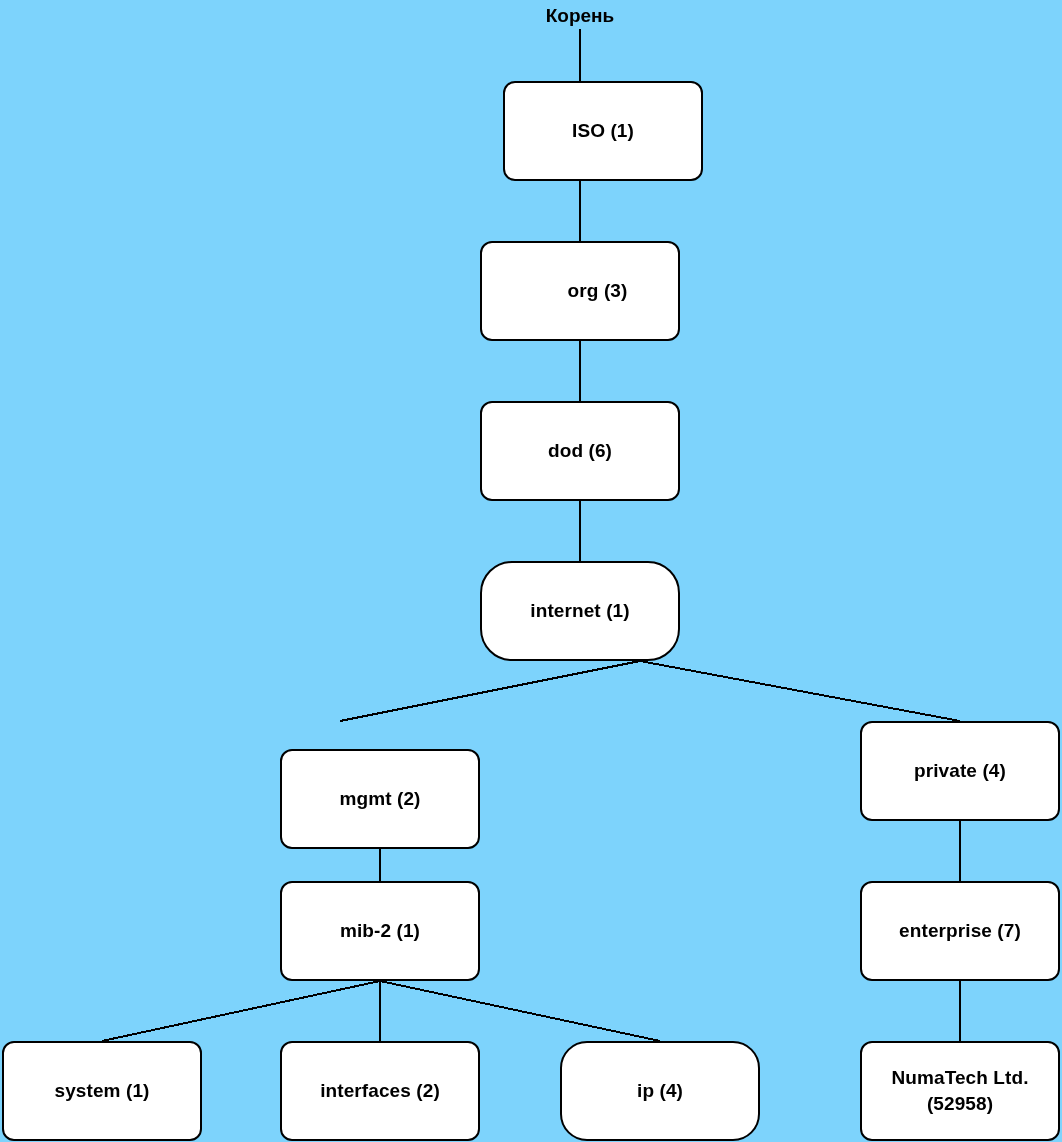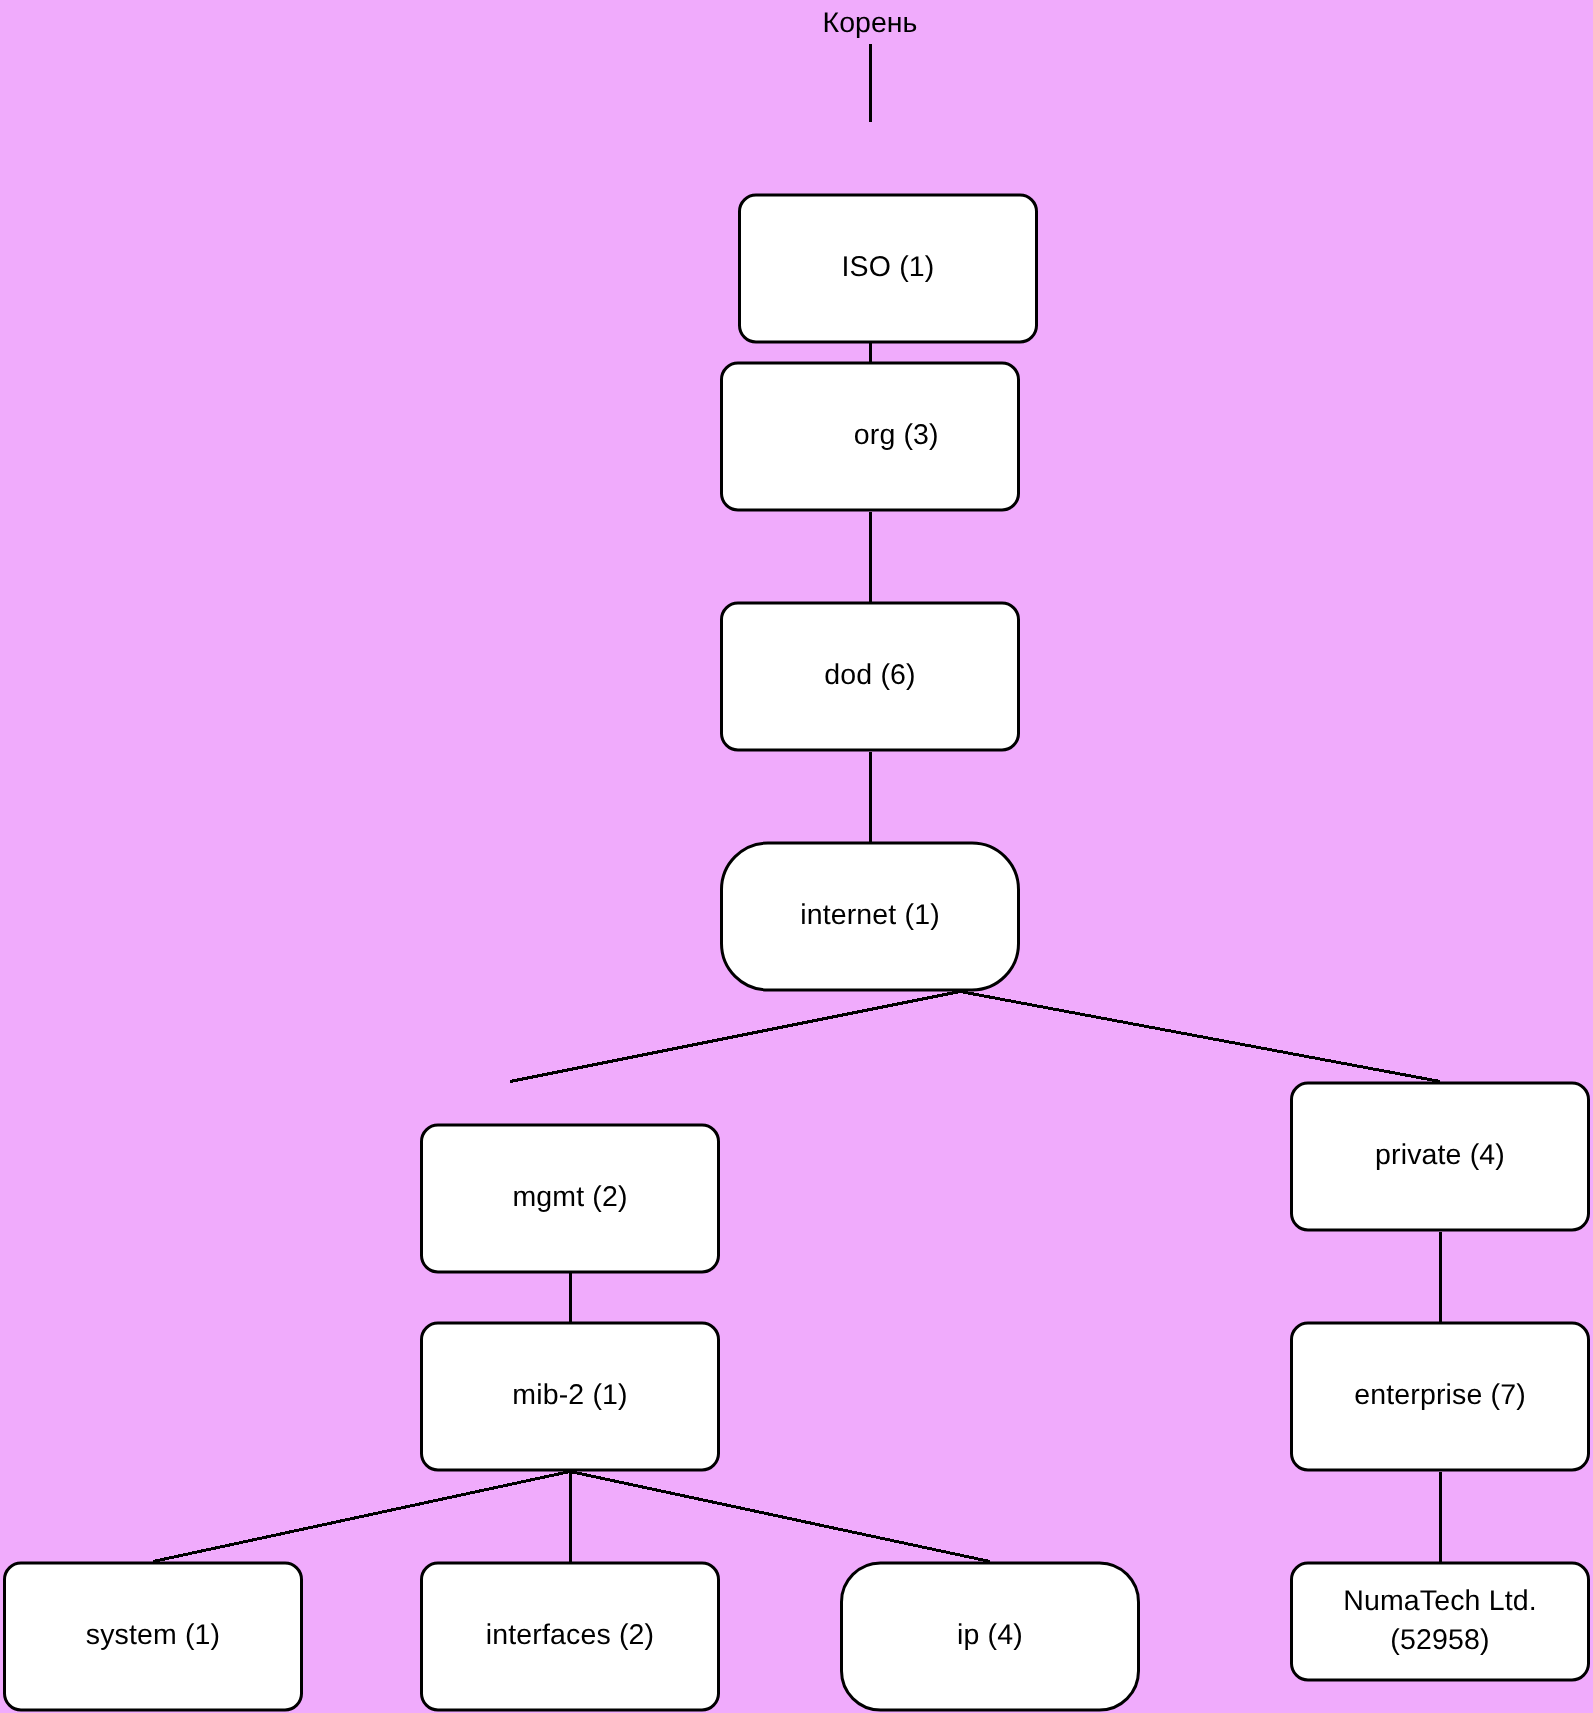--- a/index.html
+++ b/index.html
@@ -7,22 +7,23 @@
     padding: 0;
     background: #ffffff;
   }
   body {
     font-family: "Liberation Sans", sans-serif;
   }
   #diagram-root {
     position: relative;
     width: 1062px;
     height: 1142px;
-    background: #f0abfc;
+    background: #7dd3fc;
     overflow: hidden;
+    font-weight: bold;
   }
   #edge-layer {
     position: absolute;
     left: 0;
     top: 0;
     width: 1062px;
     height: 1142px;
   }
   .node {
     position: absolute;
@@ -72,21 +73,21 @@
       <line x1="960" y1="821" x2="960" y2="881" stroke="#000000" stroke-width="2" shape-rendering="crispEdges"></line>
       <line x1="380" y1="981" x2="102" y2="1041" stroke="#000000" stroke-width="2" shape-rendering="crispEdges"></line>
       <line x1="380" y1="981" x2="380" y2="1041" stroke="#000000" stroke-width="2" shape-rendering="crispEdges"></line>
       <line x1="380" y1="981" x2="660" y2="1041" stroke="#000000" stroke-width="2" shape-rendering="crispEdges"></line>
       <line x1="960" y1="981" x2="960" y2="1041" stroke="#000000" stroke-width="2" shape-rendering="crispEdges"></line>
     </svg>
 
   <div class="root-label" style="left: 580px; top: 4px; color: rgb(0, 0, 0);">Корень</div>
 
   <div id="node-layer">
-      <div class="node" style="left: 492px; top: 81px; width: 200px; height: 100px; background: rgb(255, 255, 255); border-color: rgb(0, 0, 0); margin-top: 48px;">
+      <div class="node" style="left: 503px; top: 81px; width: 200px; height: 100px; background: rgb(255, 255, 255); border-color: rgb(0, 0, 0);">
         <span class="node-label" style="color: rgb(0, 0, 0);">ISO (1)</span>
       </div>
       <div class="node" style="left: 480px; top: 241px; width: 200px; height: 100px; background: rgb(255, 255, 255); border-color: rgb(0, 0, 0);">
         <span class="node-label" style="color: rgb(0, 0, 0); margin-left: 35px;">org (3)</span>
       </div>
       <div class="node" style="left: 480px; top: 401px; width: 200px; height: 100px; background: rgb(255, 255, 255); border-color: rgb(0, 0, 0);">
         <span class="node-label" style="color: rgb(0, 0, 0);">dod (6)</span>
       </div>
       <div class="node" style="left: 480px; top: 561px; width: 200px; height: 100px; background: rgb(255, 255, 255); border-color: rgb(0, 0, 0); border-radius: 32px;">
         <span class="node-label" style="color: rgb(0, 0, 0);">internet (1)</span>
@@ -105,19 +106,19 @@
       </div>
       <div class="node" style="left: 2px; top: 1041px; width: 200px; height: 100px; background: rgb(255, 255, 255); border-color: rgb(0, 0, 0);">
         <span class="node-label" style="color: rgb(0, 0, 0);">system (1)</span>
       </div>
       <div class="node" style="left: 280px; top: 1041px; width: 200px; height: 100px; background: rgb(255, 255, 255); border-color: rgb(0, 0, 0);">
         <span class="node-label" style="color: rgb(0, 0, 0);">interfaces (2)</span>
       </div>
       <div class="node" style="left: 560px; top: 1041px; width: 200px; height: 100px; background: rgb(255, 255, 255); border-color: rgb(0, 0, 0); border-radius: 27px;">
         <span class="node-label" style="color: rgb(0, 0, 0);">ip (4)</span>
       </div>
-      <div class="node" style="left: 860px; top: 1041px; width: 200px; height: 80px; background: rgb(255, 255, 255); border-color: rgb(0, 0, 0);">
+      <div class="node" style="left: 860px; top: 1041px; width: 200px; height: 100px; background: rgb(255, 255, 255); border-color: rgb(0, 0, 0);">
         <span class="node-label" style="color: rgb(0, 0, 0);">NumaTech Ltd.
 (52958)</span>
       </div>
     </div>
 
 </div>
 
 </body></html>

